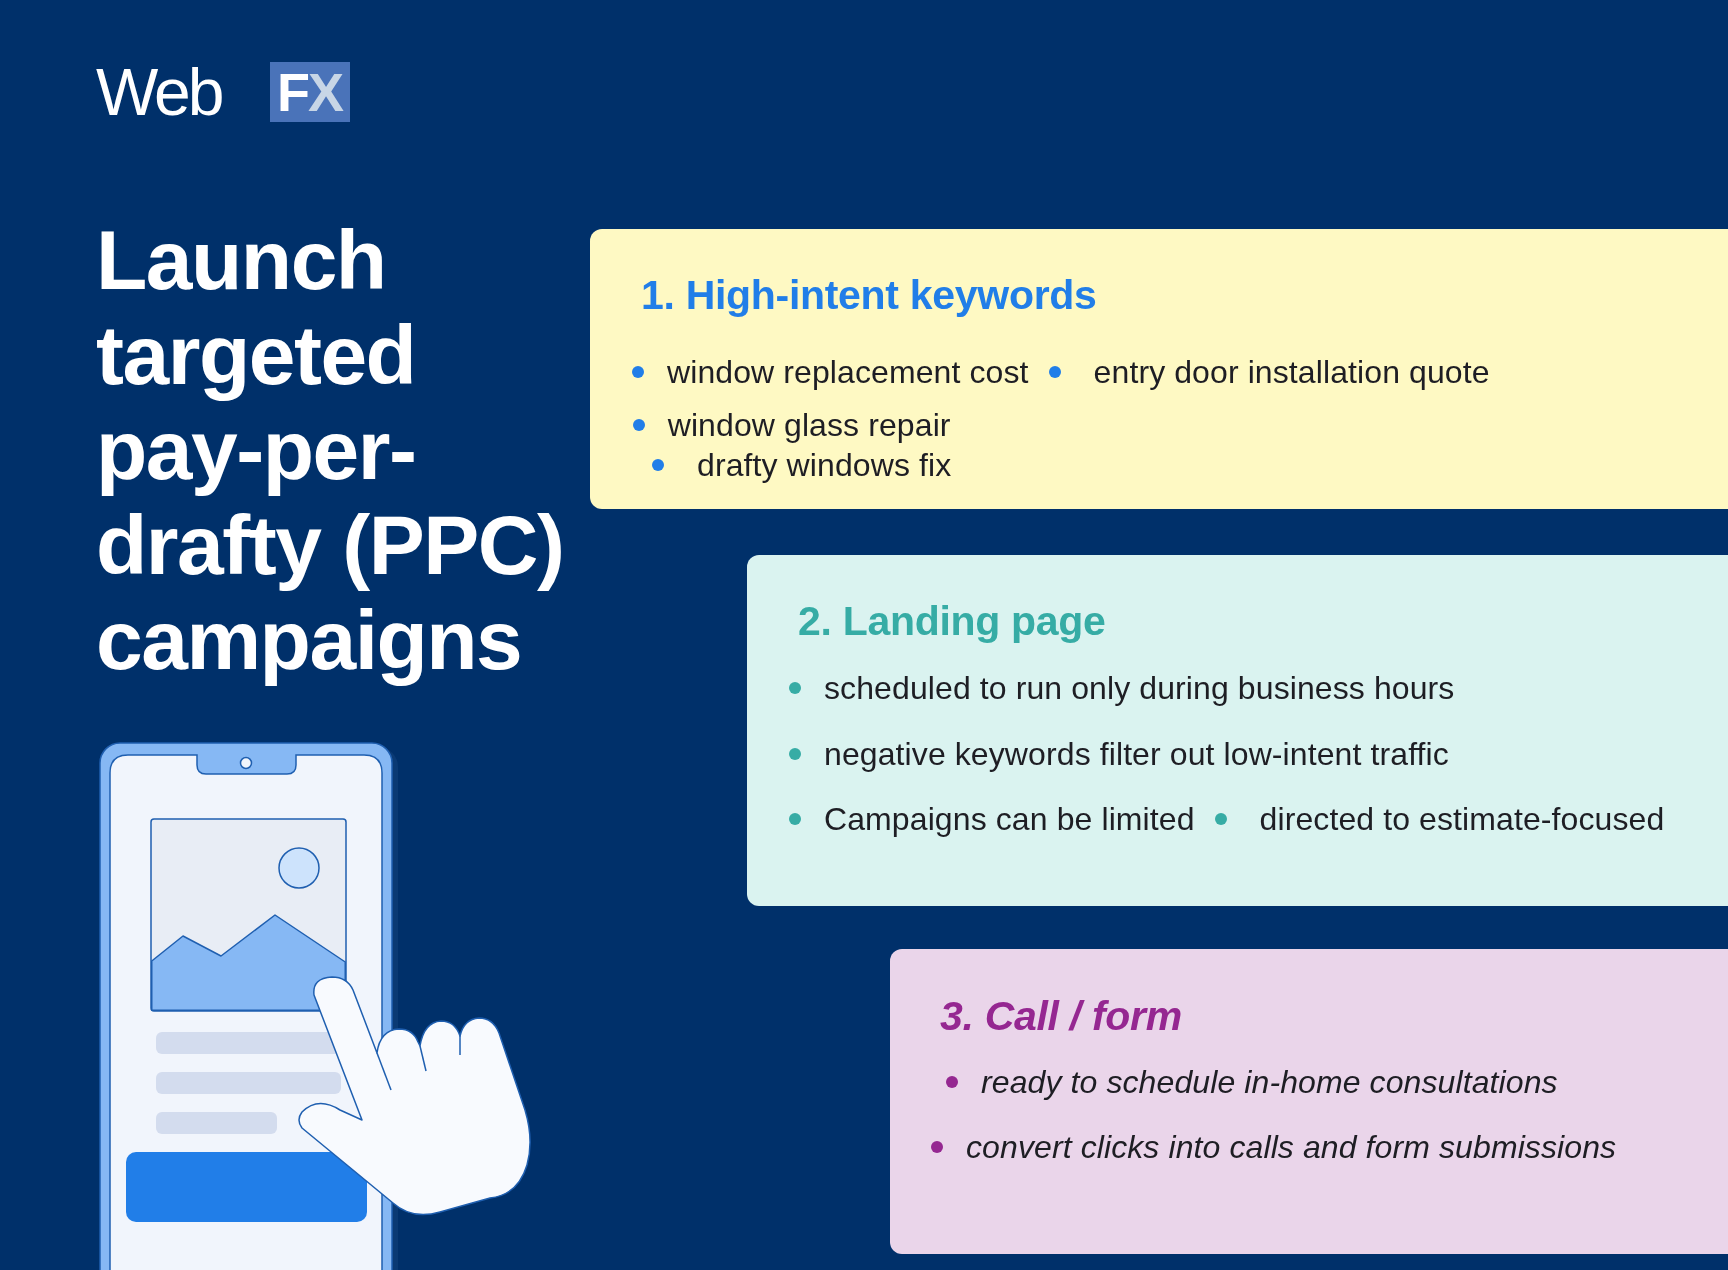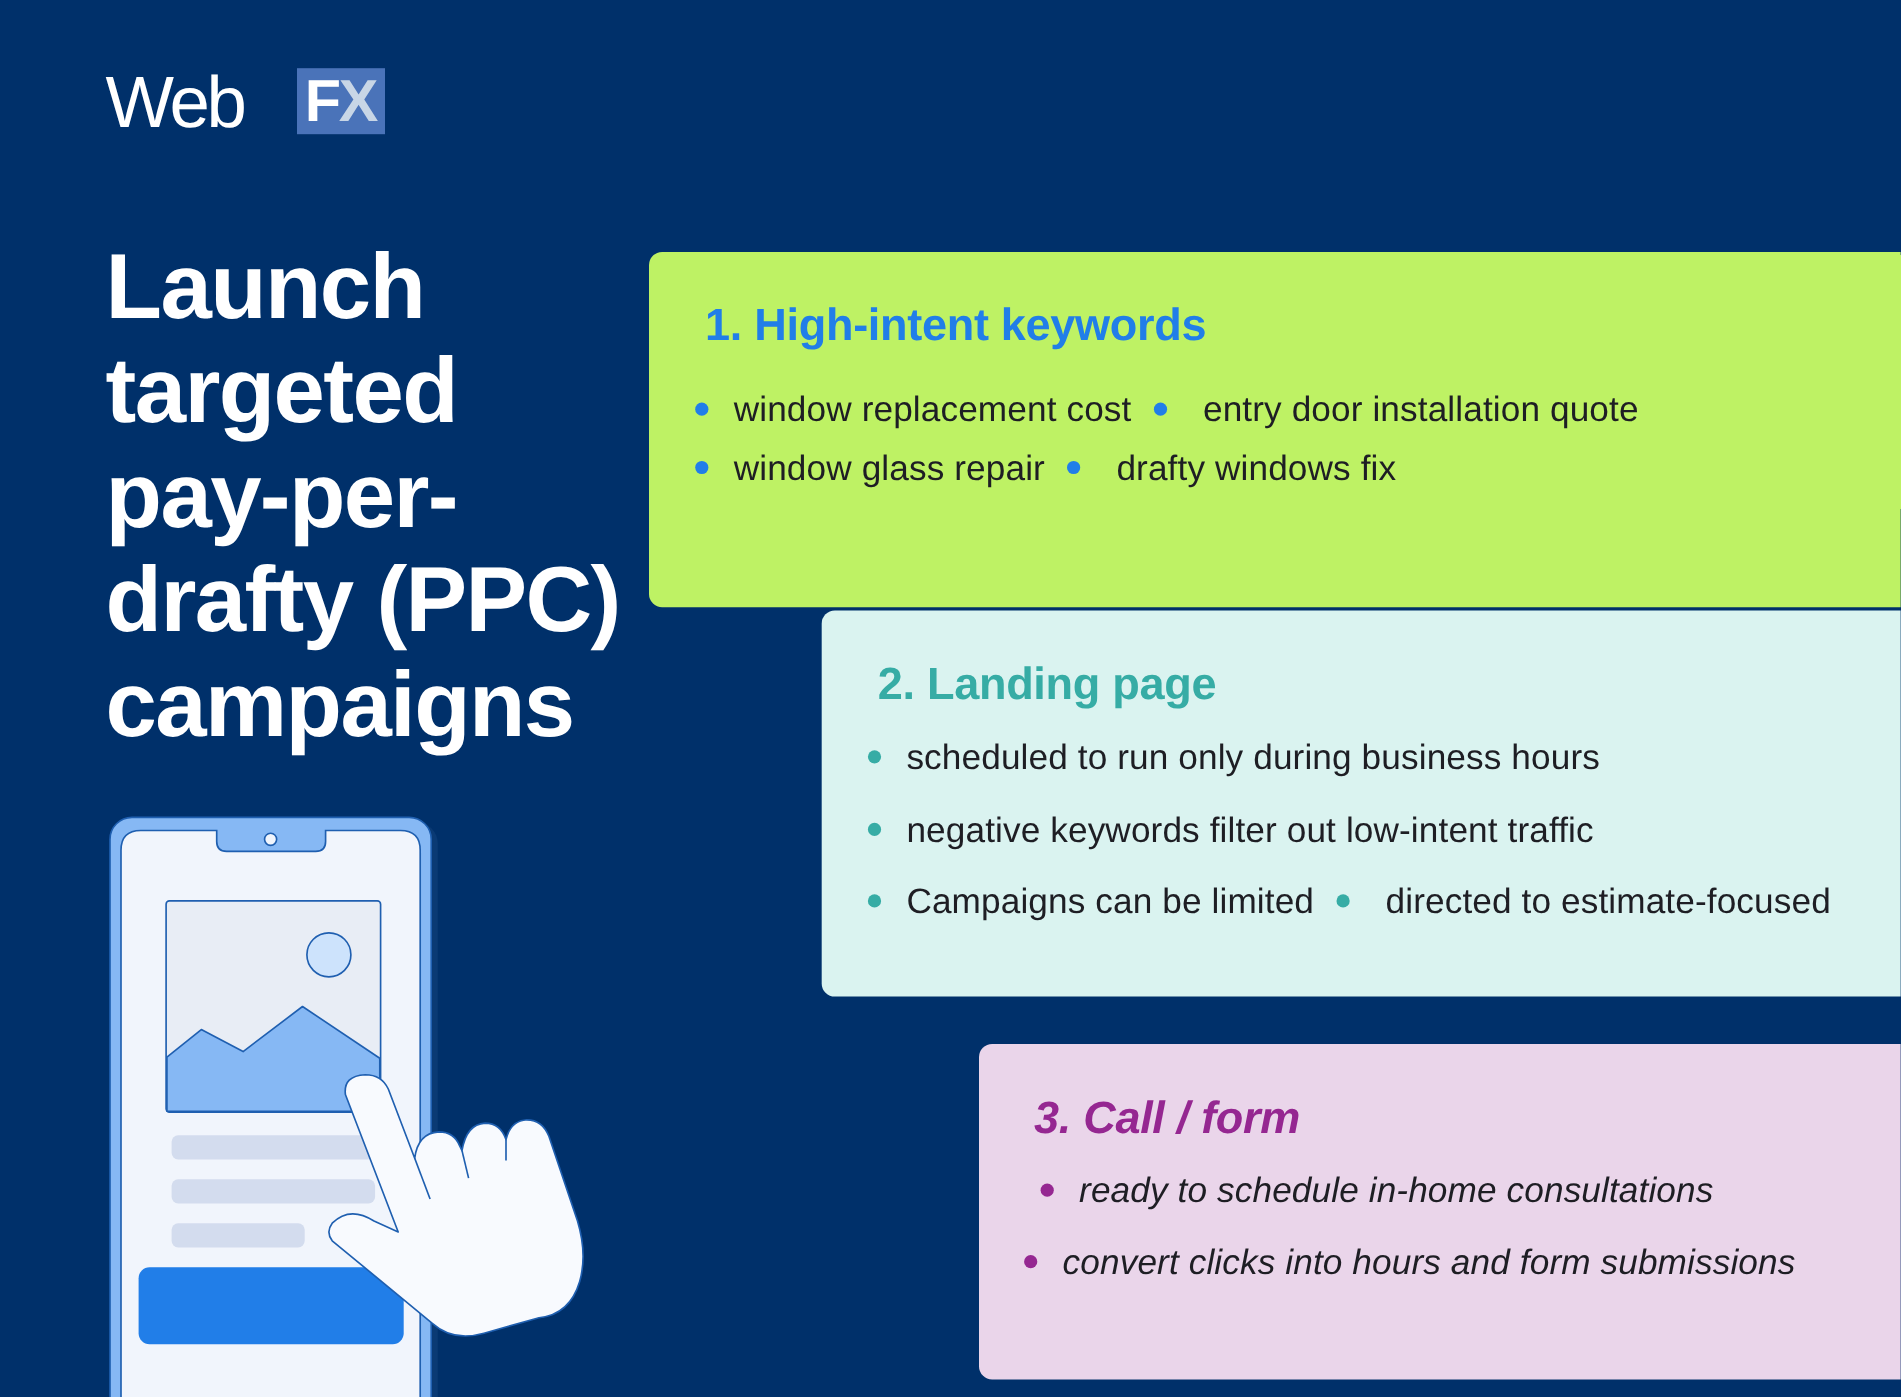--- a/index.html
+++ b/index.html
@@ -31,21 +31,21 @@
       color: #ffffff; font-weight: 900; font-size: 84px; line-height: 95px;
       letter-spacing: -1.5px;
       font-family: "Liberation Sans", sans-serif;
     }
     .headline span { display: block; white-space: nowrap; }
 
     .card {
       position: absolute; right: 0;
       border-radius: 12px 0 0 12px;
     }
-    .card-1 { left: 590px; top: 229px; height: 323px; background: #bef264; }
+    .card-1 { left: 590px; top: 229px; height: 280px; background: #fef9c3; }
     .card-2 { left: 747px; top: 555px; height: 351px; background: #DAF3F0; padding-left: 38px; }
     .card-3 { left: 890px; top: 949px; height: 305px; background: #EAD5EA; font-style: italic; }
 
     .card-title {
       position: absolute; font-weight: 700; font-size: 41px; line-height: 48px;
       white-space: nowrap; letter-spacing: -0.3px;
     }
     .card-1 .card-title { left: 51px; top: 42px; color: #217EE8; }
     .card-2 .card-title { left: 51px; top: 42px; color: #36ACA5; }
     .card-3 .card-title { left: 50px; top: 43px; color: #952791; }
@@ -62,21 +62,21 @@
     .bullet-text {
       font-size: 32px; color: #1E1E24; line-height: 40px; letter-spacing: 0.1px;
     }
     .bullet-item + .bullet-item { margin-left: 20px; gap: 10px; }
 
     .card-1 .dot { background: #217EE8; }
     .card-2 .dot { background: #36ACA5; }
     .card-3 .dot { background: #952791; }
 
     .card-1 .row-1 { left: 42px; top: 123px; }
-    .card-1 .row-2 { left: 42px; top: 176px; }
+    .card-1 .row-2 { left: 42px; top: 176px; flex-direction: column; }
     .card-2 .row-1 { left: 42px; top: 113px; }
     .card-2 .row-2 { left: 42px; top: 179px; }
     .card-2 .row-3 { left: 42px; top: 244px; }
     .card-3 .row-1 { left: 56px; top: 113px; }
     .card-3 .row-2 { left: 41px; top: 178px; }
 
     .illustration {
       position: absolute; left: 0; top: 0; width: 600px; height: 1270px;
       pointer-events: none;
     }
@@ -204,16 +204,16 @@
   <h2 class="card-title">3. Call / form</h2>
   <div class="bullet-row row-1">
     <div class="bullet-item">
       <span class="dot"></span>
       <span class="bullet-text">ready to schedule in-home consultations</span>
     </div>
   </div>
   <div class="bullet-row row-2">
     <div class="bullet-item">
       <span class="dot"></span>
-      <span class="bullet-text">convert clicks into hours and form submissions</span>
+      <span class="bullet-text">convert clicks into calls and form submissions</span>
     </div>
   </div>
 </section>
 
 </body></html>

